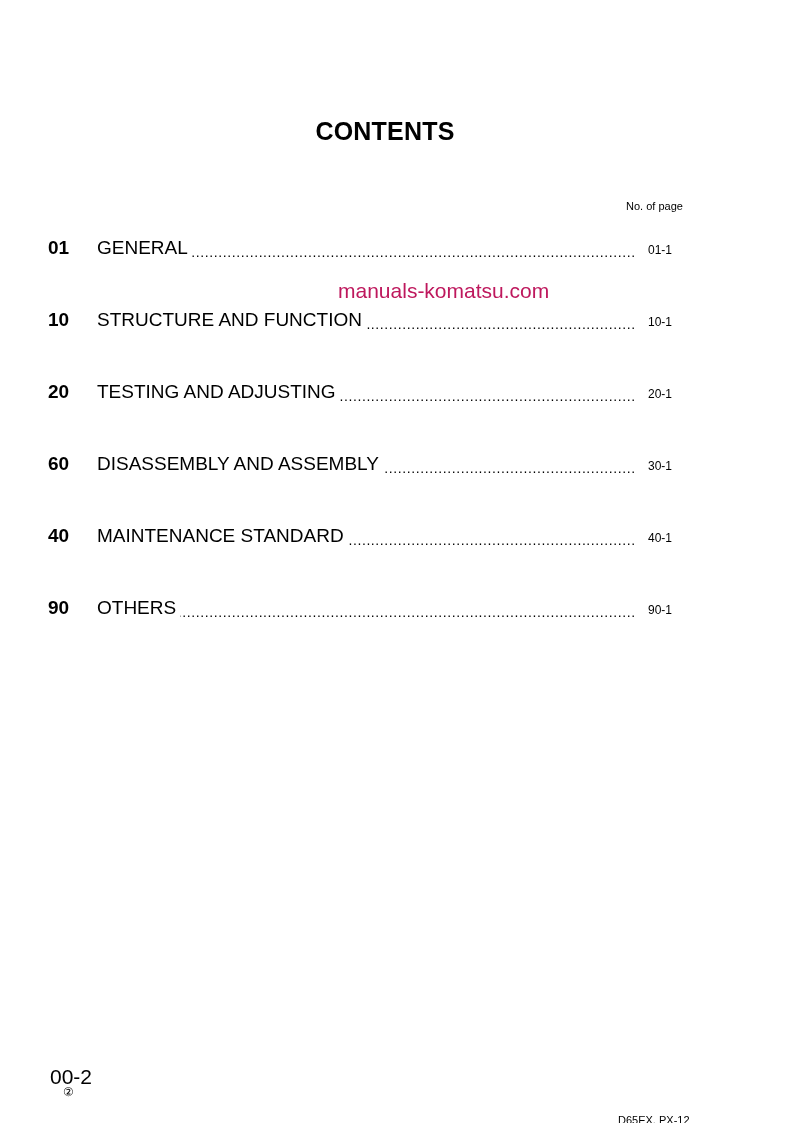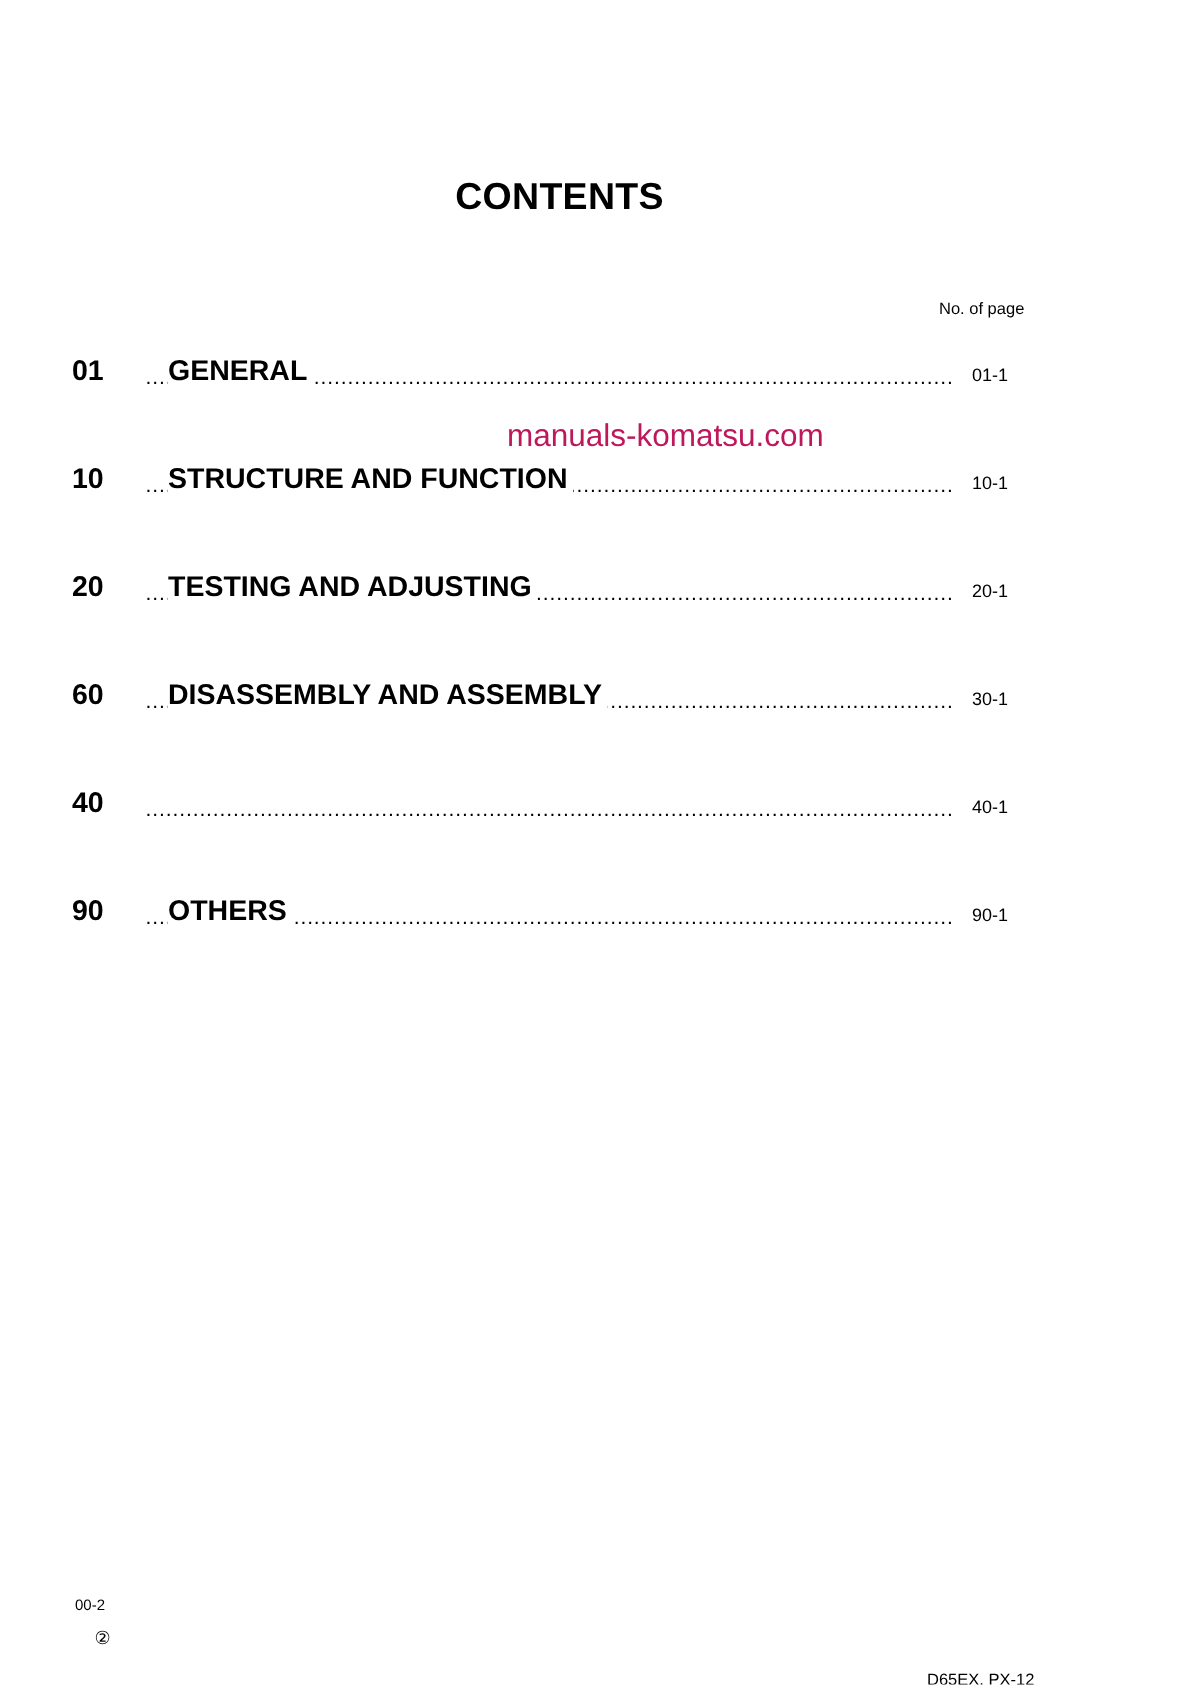--- a/index.html
+++ b/index.html
@@ -1,26 +1,26 @@
 <!DOCTYPE html>
 <html><head>
 <meta charset="utf-8">
 <style>
   html, body { margin: 0; padding: 0; background: #ffffff; }
   body { width: 793px; height: 1123px; position: relative; overflow: hidden; font-family: "Liberation Sans", sans-serif; color: #000; }
-  .title { position: absolute; left: 0; width: 746px; top: 117px; text-align: center; font-weight: bold; font-size: 25px; letter-spacing: 0.2px; }
+  .title { position: absolute; left: 0; width: 746px; top: 117px; text-align: center; font-weight: bold; font-size: 25px; letter-spacing: 0.2px; padding-left: 12px; }
   .colhead { position: absolute; left: 626px; top: 200px; font-size: 11px; }
   .row { position: absolute; left: 48px; width: 640px; height: 24px; margin-top: 17px; }
   .row .num { position: absolute; left: 0; top: 0; font-weight: bold; font-size: 19px; }
-  .row .label { position: absolute; left: 64px; top: 0; font-weight: bold; font-size: 19px; white-space: nowrap; background: #fff; padding-right: 4px; z-index: 2; }
+  .row .label { position: absolute; left: 49px; top: 0; font-weight: normal; font-size: 19px; white-space: nowrap; background: #fff; padding-right: 4px; z-index: 2; }
   .row .dots { position: absolute; left: 49px; right: 54px; top: 0; font-size: 19px; overflow: hidden; white-space: nowrap; letter-spacing: 0px; z-index: 1; }
   .row .dots::before { content: ".........................................................................................................................................."; font-weight: normal; font-size: 14px; position: relative; top: 3px; letter-spacing: 0.6px; }
   .row .page { position: absolute; left: 600px; top: 6px; font-size: 12px; white-space: nowrap; }
   .watermark { position: absolute; left: 338px; top: 279px; font-size: 21px; color: #be185d; z-index: 5; }
-  .foot-left { position: absolute; left: 50px; top: 1065px; font-size: 10px; }
+  .foot-left { position: absolute; left: 50px; top: 1065px; font-size: 21px; }
   .foot-rev { position: absolute; left: 63px; top: 1085px; font-size: 12px; }
   .foot-right { position: absolute; left: 618px; top: 1067px; font-size: 11px; margin-top: 47px; }
 </style>
 </head>
 <body>
 
 <div class="title">CONTENTS</div>
 <div class="colhead">No. of page</div>
 
 <div class="row" style="top:220px">
@@ -46,20 +46,21 @@
 
 <div class="row" style="top:436px">
   <span class="num">60</span>
   <span class="label">DISASSEMBLY AND ASSEMBLY</span>
   <span class="dots"></span>
   <span class="page">30-1</span>
 </div>
 
 <div class="row" style="top:508px">
   <span class="num">40</span>
+  <span class="label">MAINTENANCE STANDARD</span>
   <span class="dots"></span>
   <span class="page">40-1</span>
 </div>
 
 <div class="row" style="top:580px">
   <span class="num">90</span>
   <span class="label">OTHERS</span>
   <span class="dots"></span>
   <span class="page">90-1</span>
 </div>

